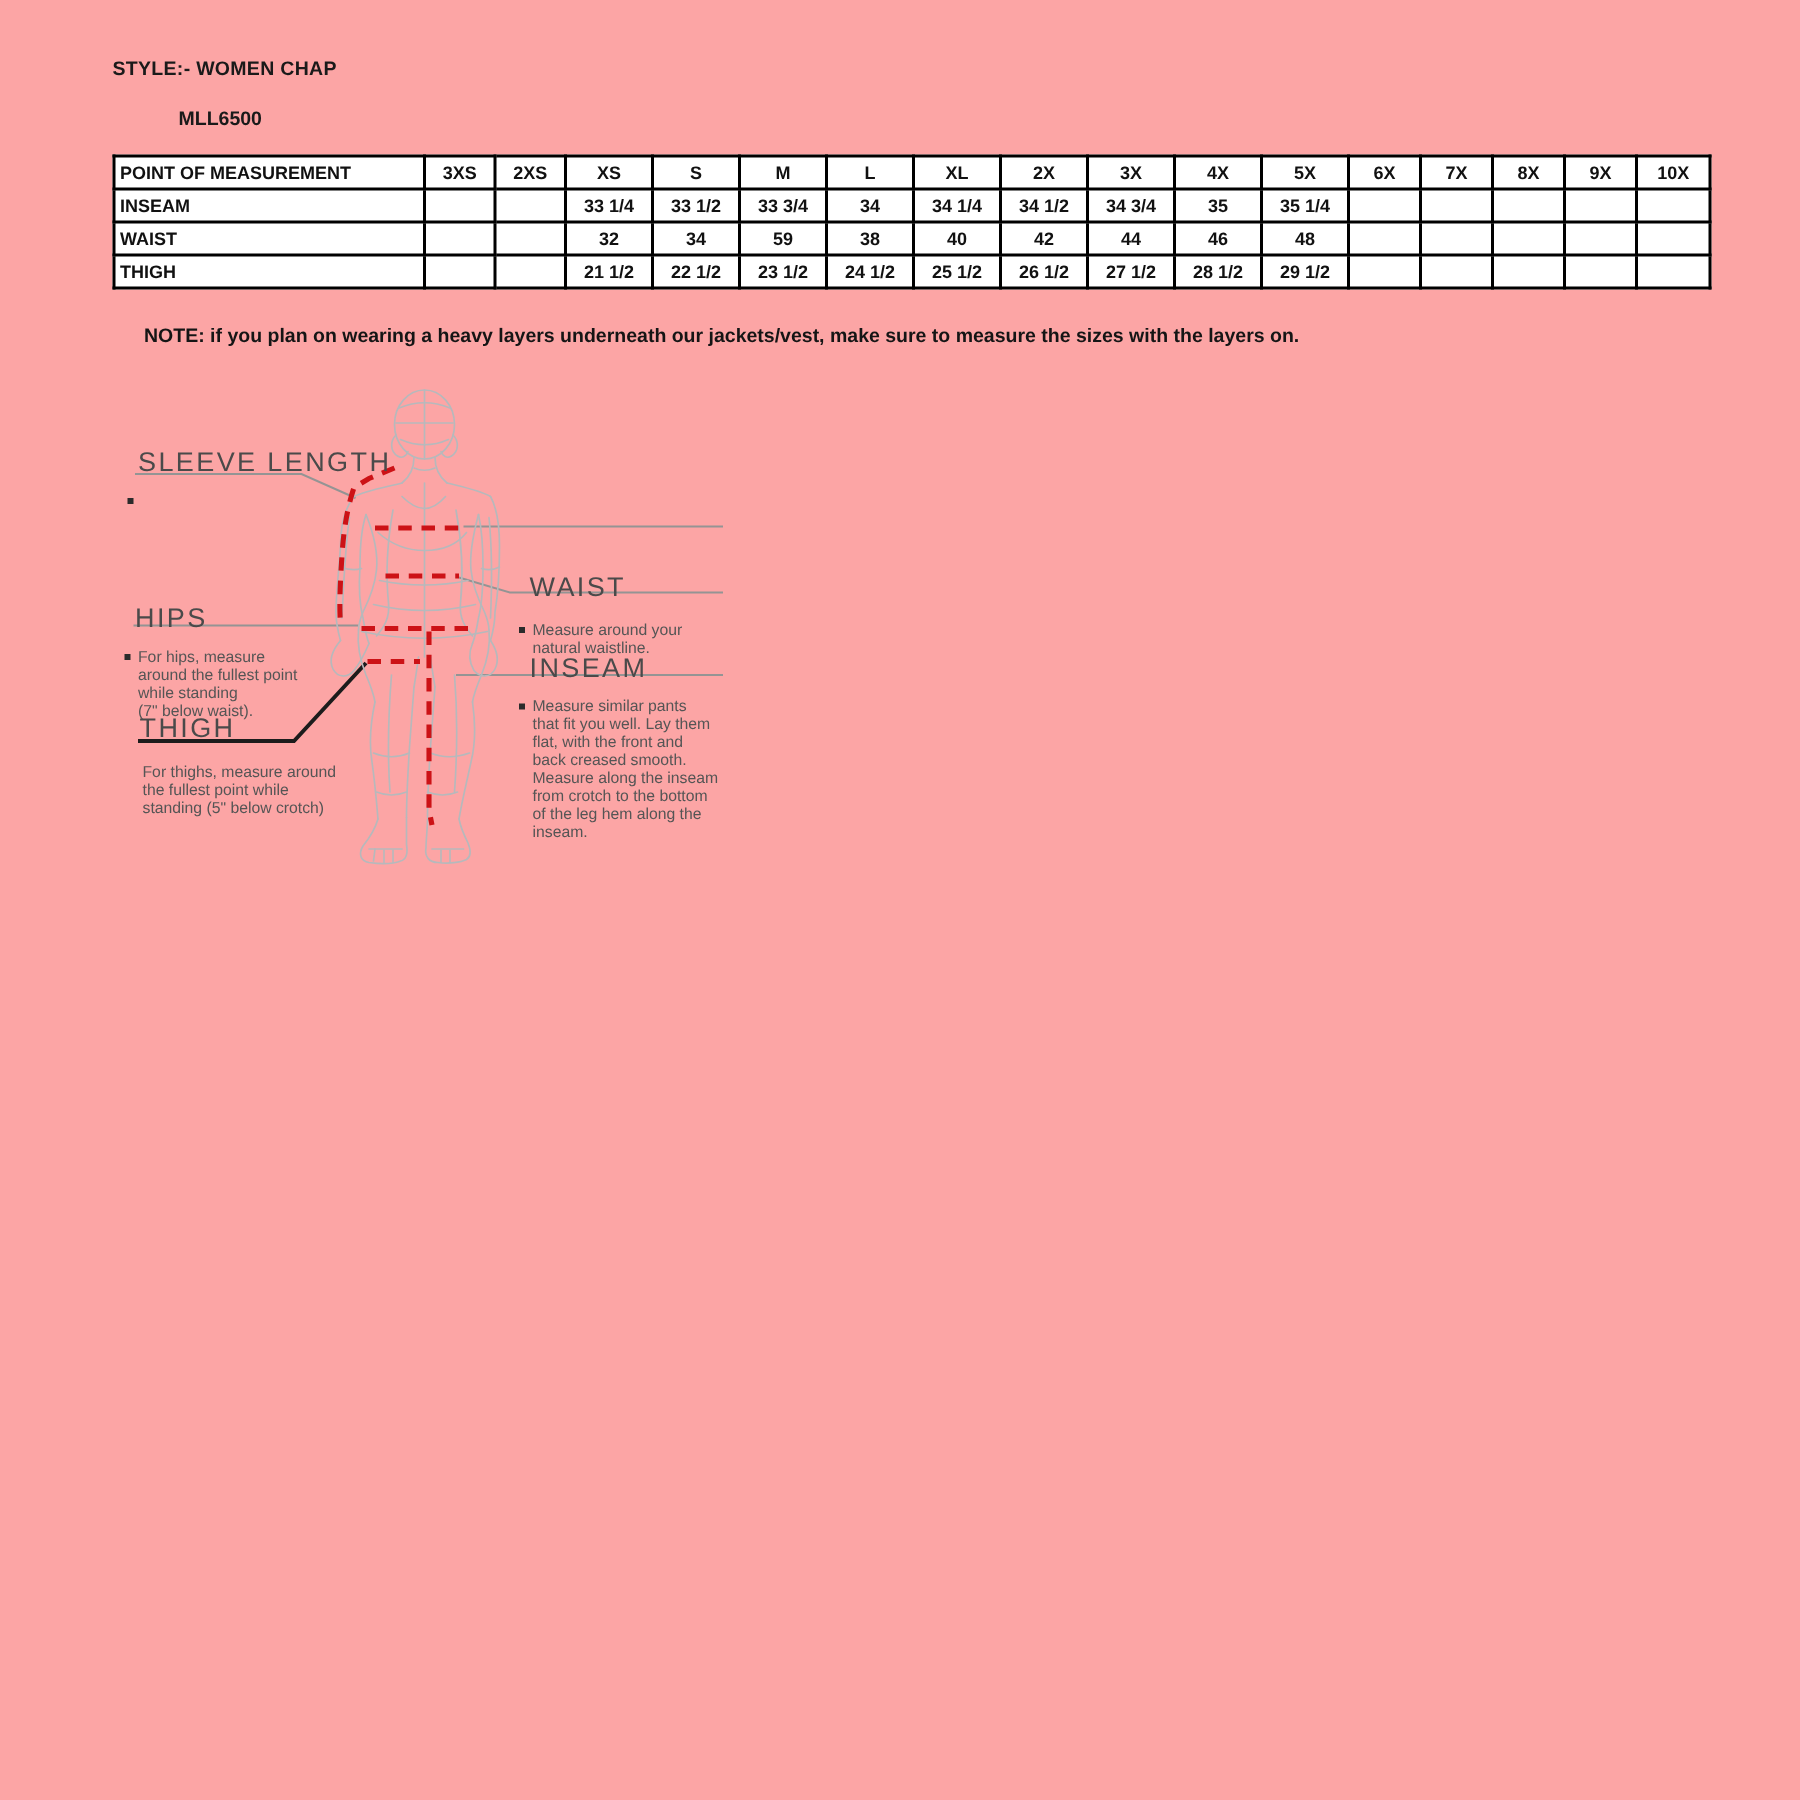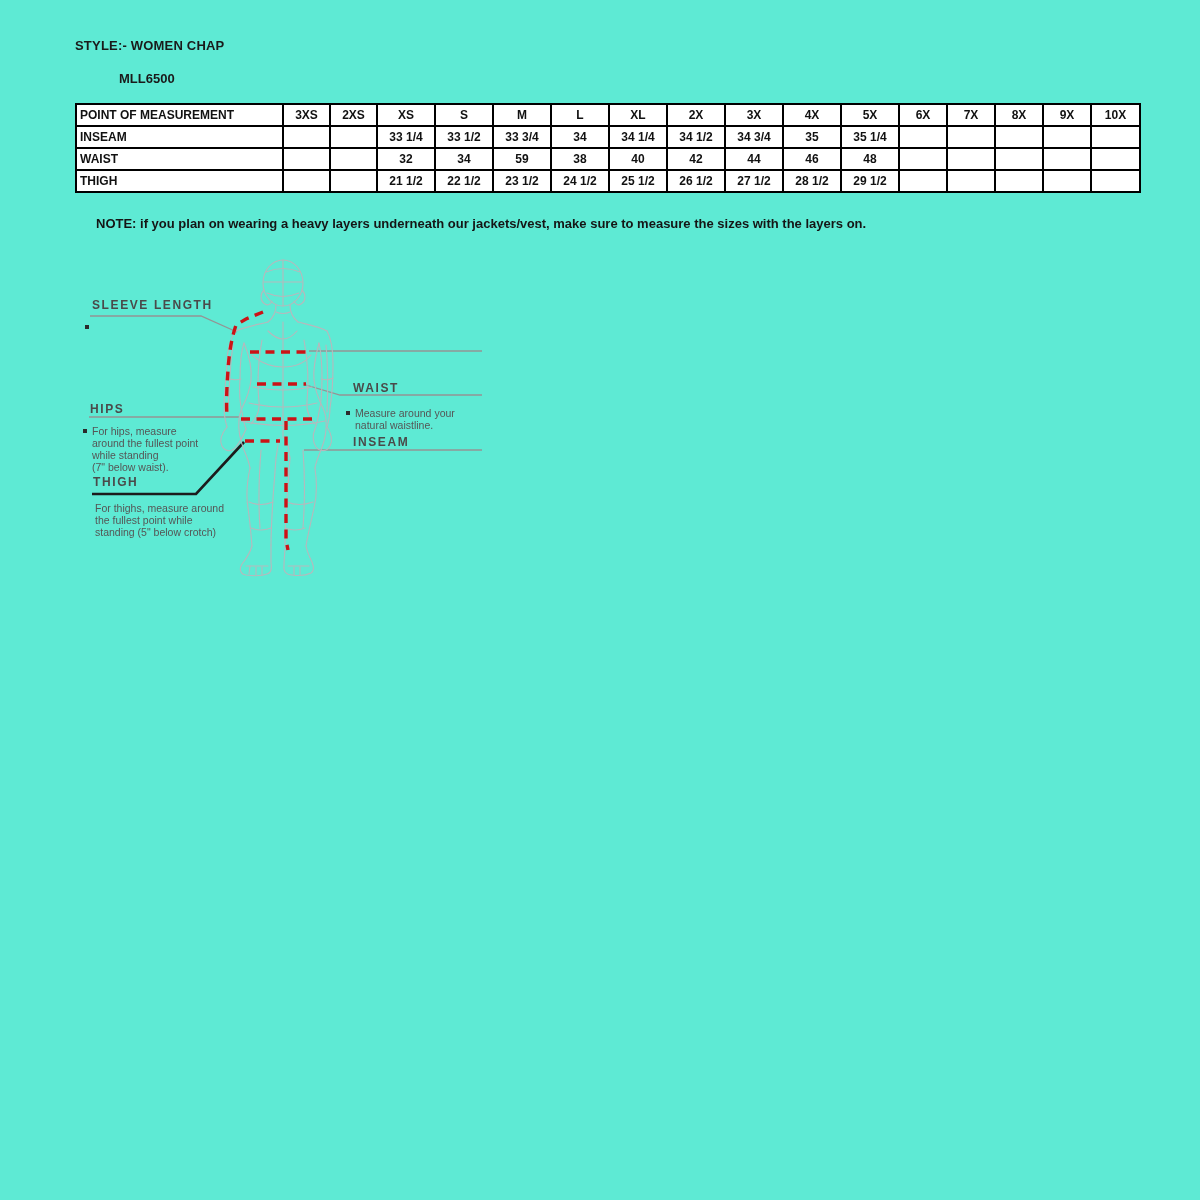--- a/index.html
+++ b/index.html
@@ -6,21 +6,21 @@
     --measure-line:#cc1216;
     --figure-outline:#b6b9bc;
     --connector-gray:#949494;
     --connector-black:#1c1c1c;
     --doc-text:#1a1a1a;
     --guide-text:#555555;
     --guide-title:#4a4a4a;
   }
   html,body{margin:0;padding:0;background:#fff;}
   .page{
-    position:relative;width:1200px;height:1200px;background:#5eead4;
+    position:relative;width:1200px;height:1200px;background:#fca5a5;
     font-family:"Liberation Sans",sans-serif;color:var(--doc-text);overflow:hidden;
   }
   .doc-title{position:absolute;left:75px;top:38px;font-size:13px;font-weight:700;letter-spacing:.2px;}
   .doc-model{position:absolute;left:75px;top:71px;font-size:13px;font-weight:700;padding-left:44px;}
   table.size-table{
     position:absolute;left:75px;top:103px;width:1064px;
     border-collapse:collapse;table-layout:fixed;background:#fff;
   }
   table.size-table th,table.size-table td{
     border:2px solid #000;height:20px;padding:0 2px;
@@ -30,21 +30,21 @@
   table.size-table th.pom,table.size-table td.rowlab{text-align:left;padding-left:3px;margin-left:29px;}
   .note{position:absolute;left:75px;top:216px;font-size:13px;font-weight:700;color:#151515;margin-left:21px;}
   .diagram{position:absolute;left:0;top:0;width:1200px;height:1200px;}
   .diagram svg{position:absolute;left:0;top:0;}
   .fig{fill:none;stroke:var(--figure-outline);stroke-width:1.1;stroke-linecap:round;stroke-linejoin:round;}
   .red{fill:none;stroke:var(--measure-line);stroke-width:3.4;stroke-dasharray:9 6.5;}
   .con{fill:none;stroke:var(--connector-gray);stroke-width:1.3;}
   .conb{fill:none;stroke:var(--connector-black);stroke-width:2.6;}
   .guide-block{position:absolute;}
   .guide-title{
-    margin:0 0 0 8px;font-size:12px;font-weight:700;letter-spacing:1.6px;
+    margin:0 0 0 8px;font-size:18px;font-weight:400;letter-spacing:1.6px;
     color:var(--guide-title);white-space:nowrap;
   }
   .guide-text{
     position:relative;margin-top:9px;padding-left:10px;
     font-size:10.5px;line-height:12px;color:var(--guide-text);white-space:pre-line;
   }
   .bullet{position:absolute;left:1px;top:4px;width:4px;height:4px;background:#2b2b2b;}
 </style>
 </head>
 <body>
@@ -270,16 +270,24 @@
 
 
     <div class="guide-block" style="left:345px;top:381px;width:145px;">
       <div class="guide-title">WAIST</div>
       <div class="guide-text" style="margin-top:12px;"><span class="bullet"></span><span>Measure around your
 natural waistline.</span></div>
     </div>
 
     <div class="guide-block" style="left:345px;top:435px;width:150px;">
       <div class="guide-title">INSEAM</div>
+      <div class="guide-text"><span class="bullet"></span><span>Measure similar pants
+that fit you well. Lay them
+flat, with the front and
+back creased smooth.
+Measure along the inseam
+from crotch to the bottom
+of the leg hem along the
+inseam.</span></div>
     </div>
 
   </div>
 </div>
 
 </body></html>

